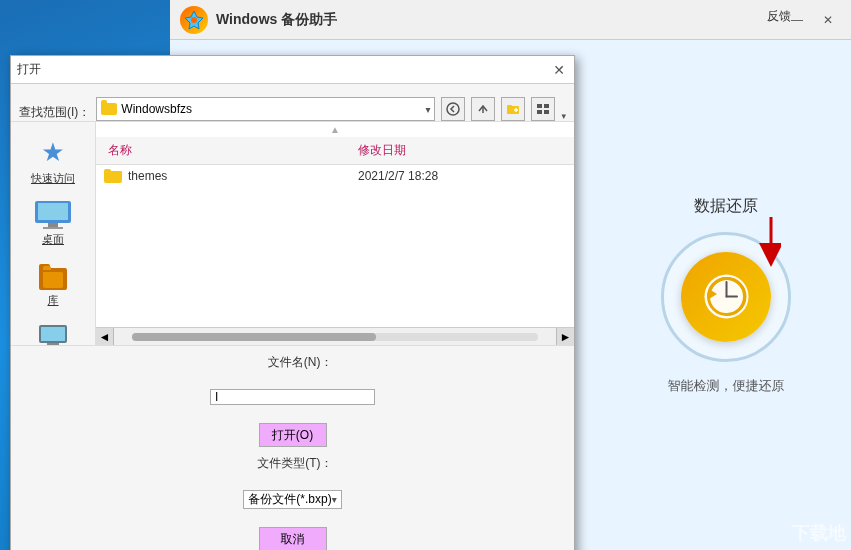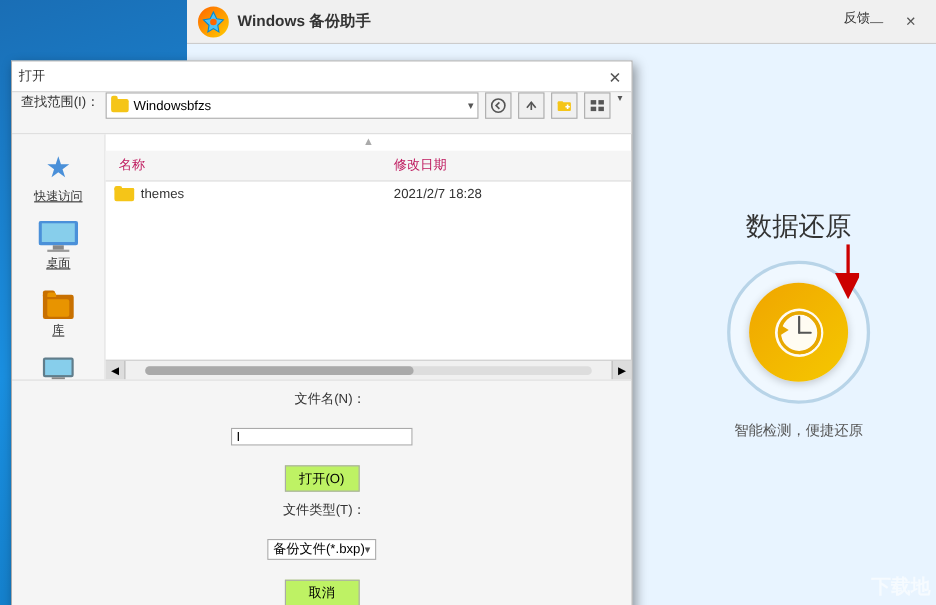--- a/index.html
+++ b/index.html
@@ -101,21 +101,21 @@
     }
 
     .restore-section {
       display: flex;
       flex-direction: column;
       align-items: center;
       gap: 15px;
     }
 
     .restore-title {
-      font-size: 24px;
+      font-size: 16px;
       color: #333;
       font-weight: normal;
     }
 
     
     .restore-circle-outer {
       width: 130px;
       height: 130px;
       border-radius: 50%;
       border: 3px solid #b8d4e8;
@@ -196,21 +196,21 @@
       justify-content: center;
       font-size: 14px;
       color: #555;
     }
 
     .dialog-toolbar {
       height: 38px;
       background: #f5f5f5;
       border-bottom: 1px solid #ddd;
       display: flex;
-      align-items: flex-start;
+      align-items: flex-end;
       padding: 0 8px;
       gap: 6px;
     }
 
     .toolbar-label {
       font-size: 12px;
       color: #333;
       white-space: nowrap;
     }
 
@@ -444,21 +444,21 @@
       padding: 0 4px;
       display: flex;
       align-items: center;
       justify-content: center;
       cursor: pointer;
     }
 
     .bottom-btn {
       min-width: 68px;
       height: 24px;
-      background: #bef264;
+      background: #f0abfc;
       border: 1px solid #aaa;
       font-size: 12px;
       cursor: pointer;
       display: flex;
       align-items: center;
       justify-content: center;
       padding: 0 8px;
     }
 
     .combo-arrow {

